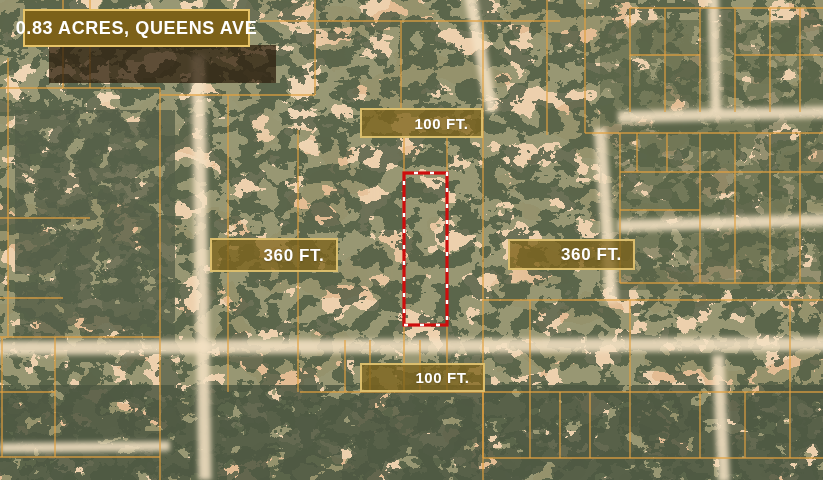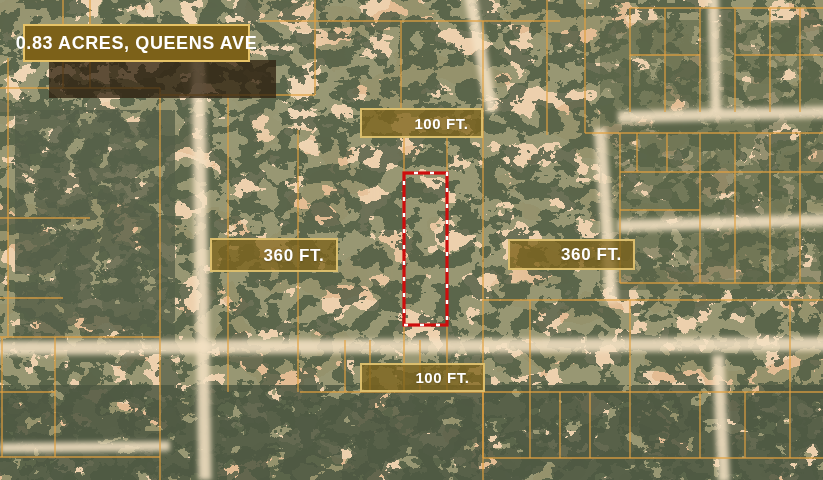--- a/index.html
+++ b/index.html
@@ -8,21 +8,21 @@
     font-family:"Liberation Sans","DejaVu Sans",sans-serif;
     background:#e3bc93;
   }
   .terrain-svg{position:absolute;left:0;top:0;width:823px;height:480px;display:block;}
   .badge{
     position:absolute;display:flex;align-items:center;justify-content:center;
     color:#fff;font-weight:bold;letter-spacing:.6px;white-space:nowrap;
     text-align:center;line-height:1;
   }
   .title-badge{
-    left:23px;top:24px;width:227px;height:38px;
+    left:23px;top:9px;width:227px;height:38px;
     background:#7c6119;border:2px solid #e7c367;
     font-size:18px;
     box-shadow:26px 36px 0 0 rgba(45,31,14,.75);
     box-sizing:border-box;
   }
   .dim-badge{
     background:rgba(125,100,28,.78);
     border:2px solid rgba(235,205,120,.85);
     box-sizing:border-box;
     text-shadow:0 1px 2px rgba(60,45,10,.35);

